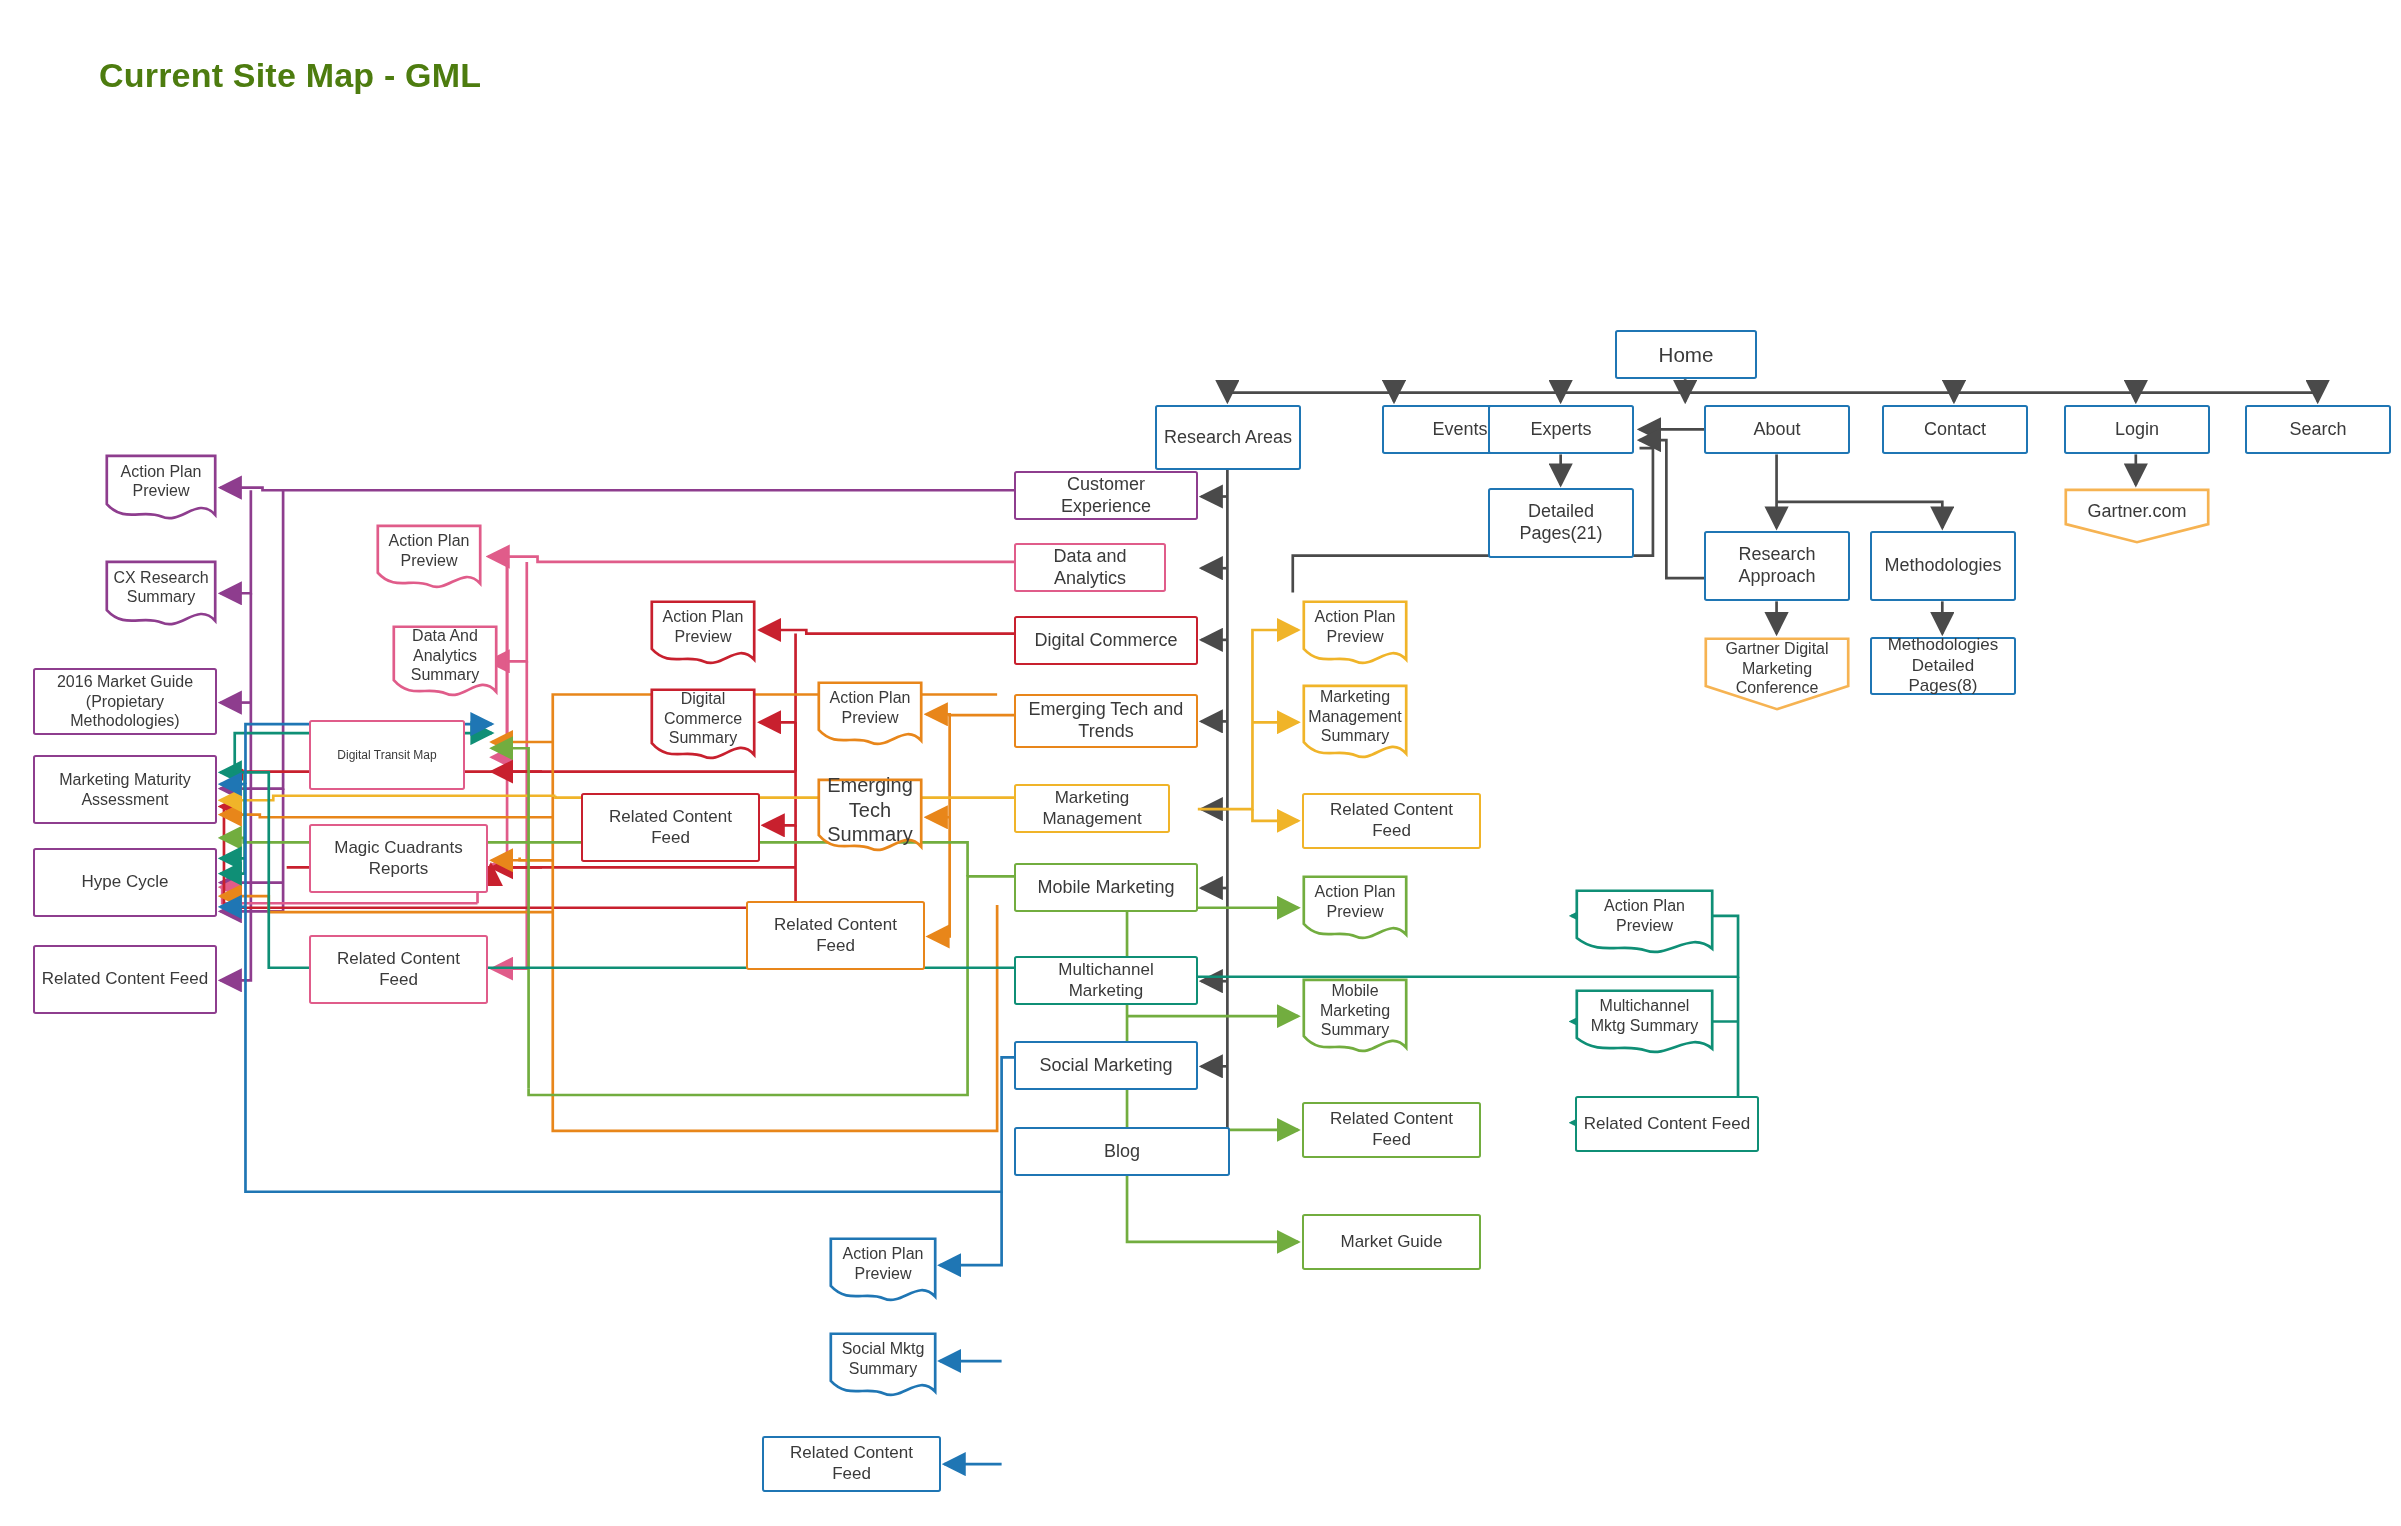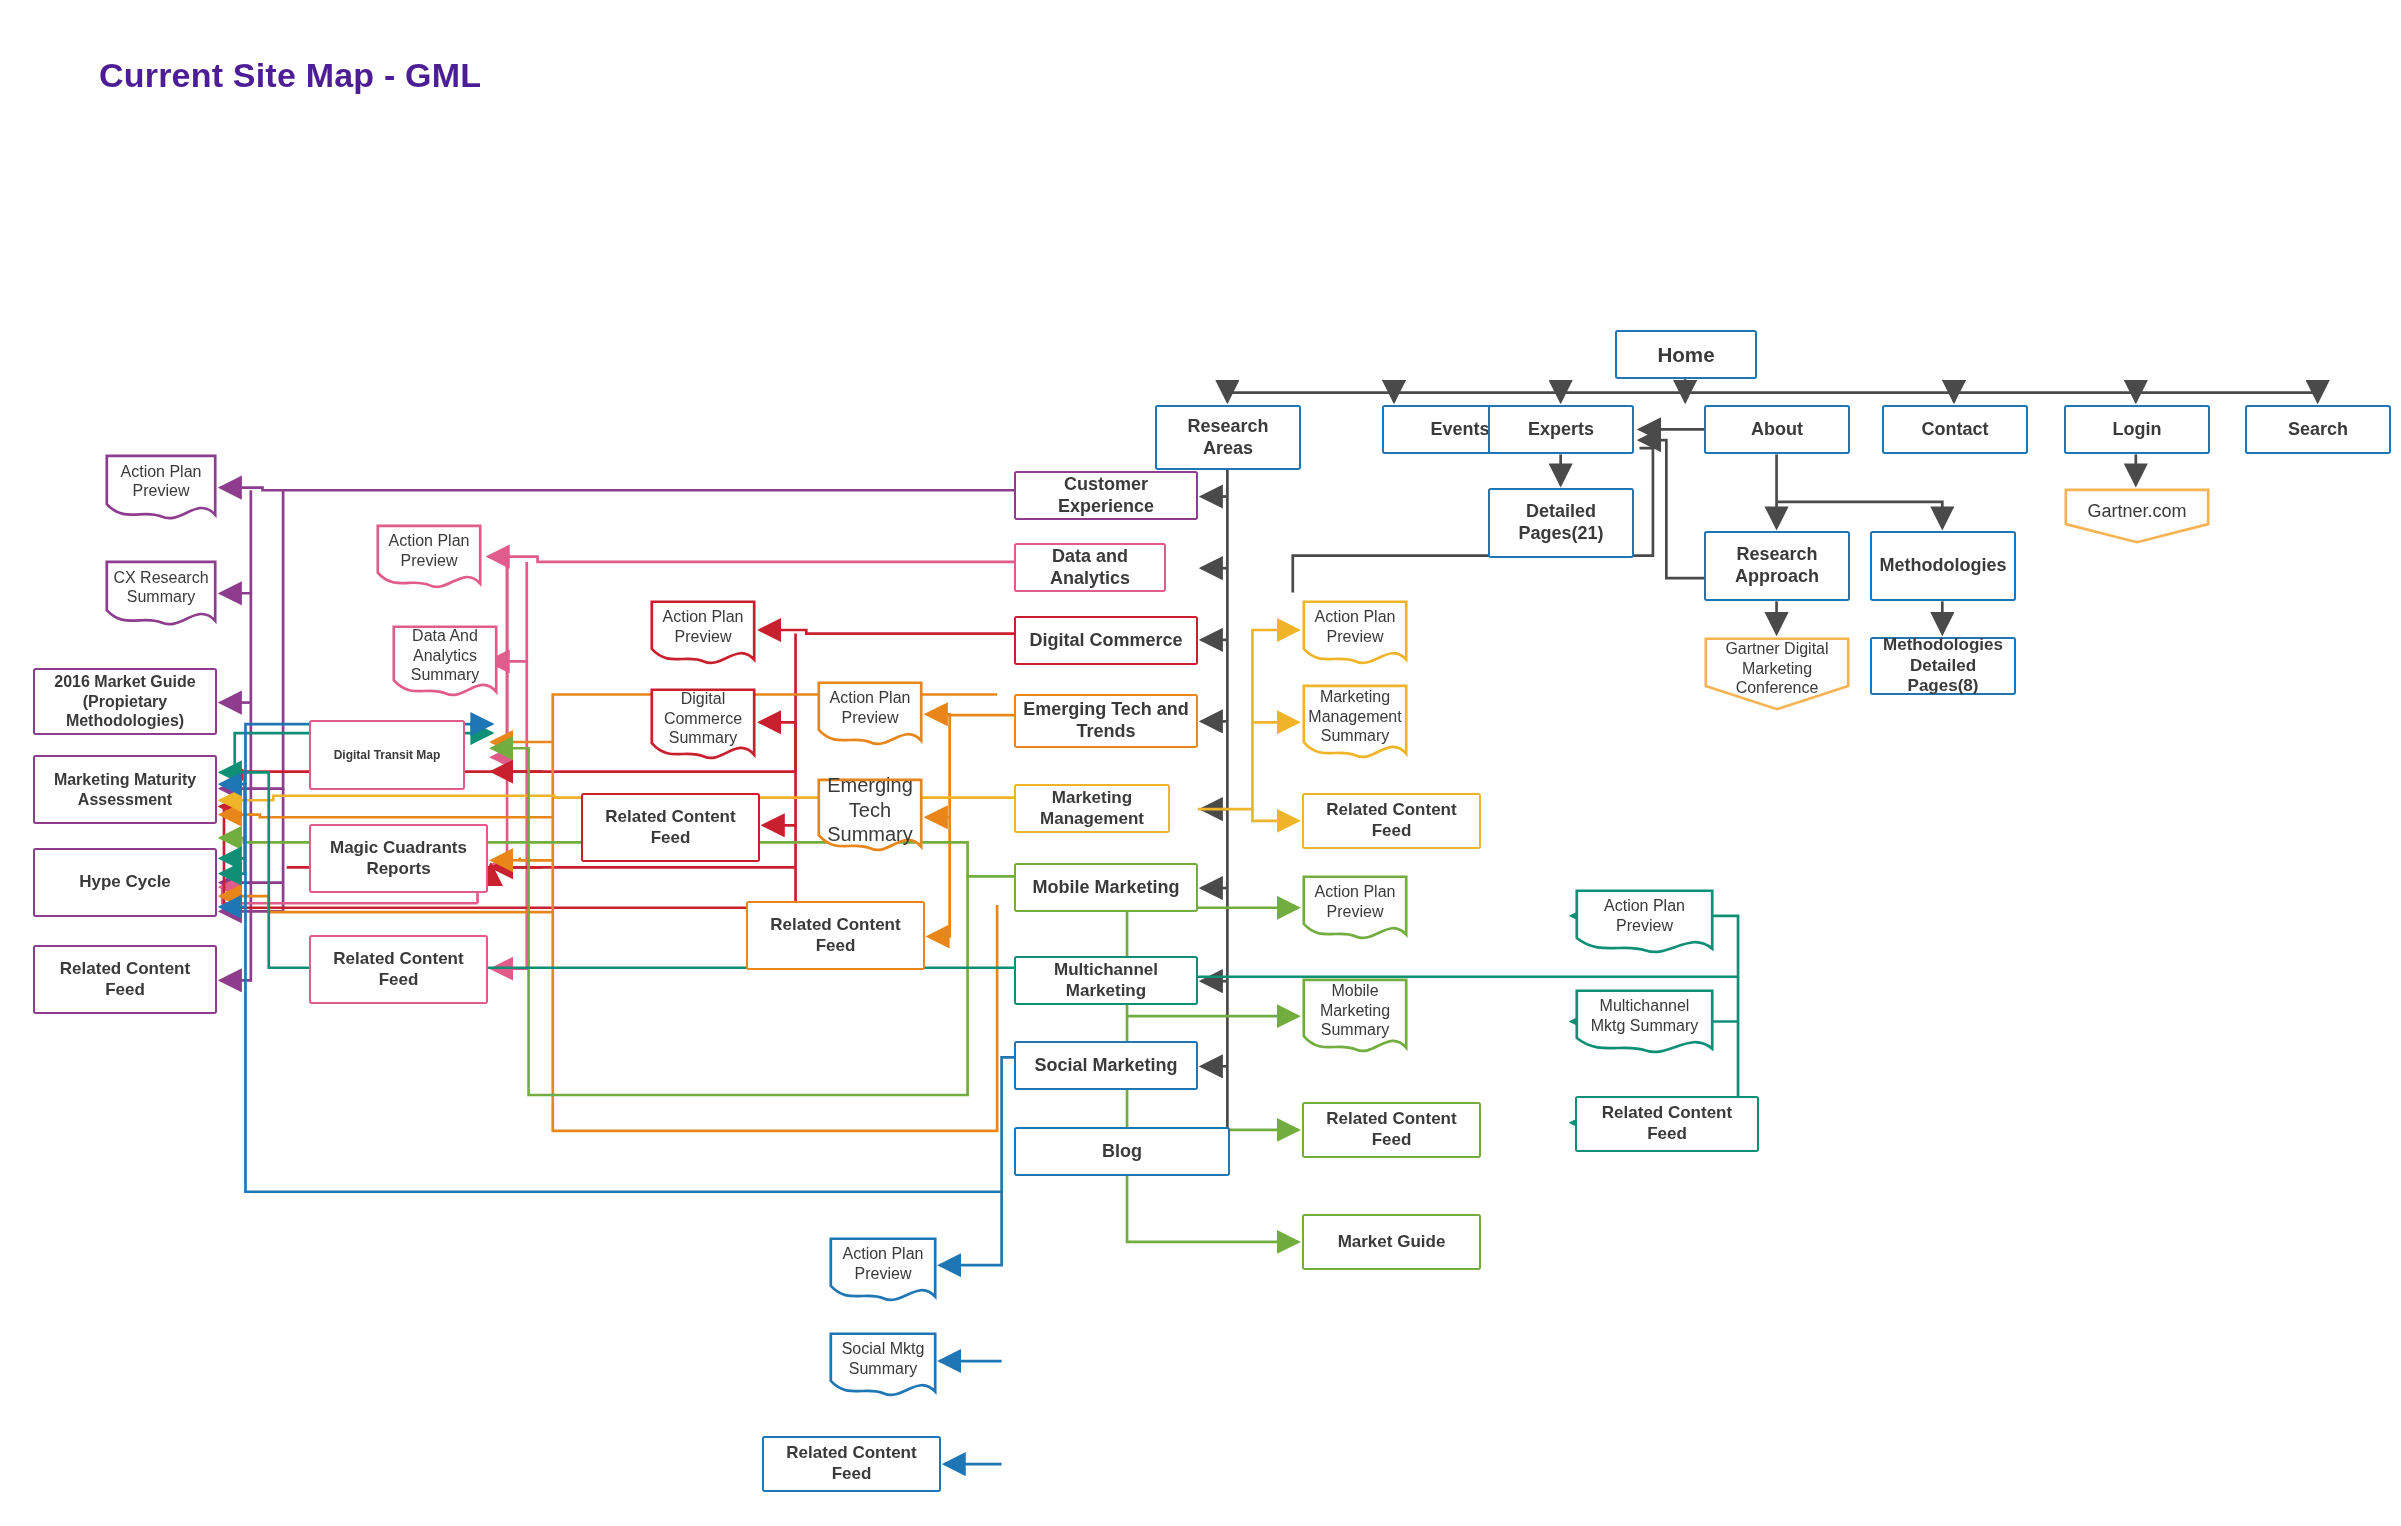--- a/index.html
+++ b/index.html
@@ -1,28 +1,28 @@
 <!DOCTYPE html>
 <html style="font-size:14.3px"><head>
 <meta charset="utf-8">
 <style>
   html,body{margin:0;padding:0;background:#ffffff;}
   body{width:2401px;height:1527px;font-family:"Liberation Sans",sans-serif;position:relative;overflow:hidden;}
   #canvas{position:absolute;left:0;top:0;width:2401px;height:1527px;}
-  #title{position:absolute;left:99px;top:56px;font-size:34px;font-weight:bold;color:#4c1d95;letter-spacing:0.2px;white-space:nowrap;}
+  #title{position:absolute;left:99px;top:56px;font-size:34px;font-weight:bold;color:#4d7c0f;letter-spacing:0.2px;white-space:nowrap;}
   .node{position:absolute;box-sizing:border-box;display:flex;align-items:center;justify-content:center;
         text-align:center;color:#3a3a3a;font-size:18px;line-height:1.22;background:#fff;}
   .rect{border:2.7px solid #1f76b4;border-radius:2.7px;}
   .doc{border:none;background:transparent;}
   .doc .doclabel{position:relative;z-index:2;padding:0 7.2px;}
   .doc svg{position:absolute;left:0;top:0;width:100%;height:100%;z-index:1;}
   .pent{border:none;background:transparent;}
   .pent .plabel{position:relative;z-index:2;}
   .pent svg{position:absolute;left:0;top:0;width:100%;height:100%;z-index:1;}
-  .lbl{padding:0 5.4px;font-weight:bold;}
+  .lbl{padding:0 5.4px;}
 </style>
 </head>
 <body>
 
 <div id="title">Current Site Map - GML</div>
 
 <svg id="canvas" xmlns="http://www.w3.org/2000/svg" viewBox="0 0 2680 1704" width="2401" height="1527">
   <defs>
     <marker id="ahGrey" markerWidth="9" markerHeight="9" refX="8" refY="4.5" orient="auto">
         <path d="M0,0 L9,4.5 L0,9 z" fill="#4a4a4a"></path>

